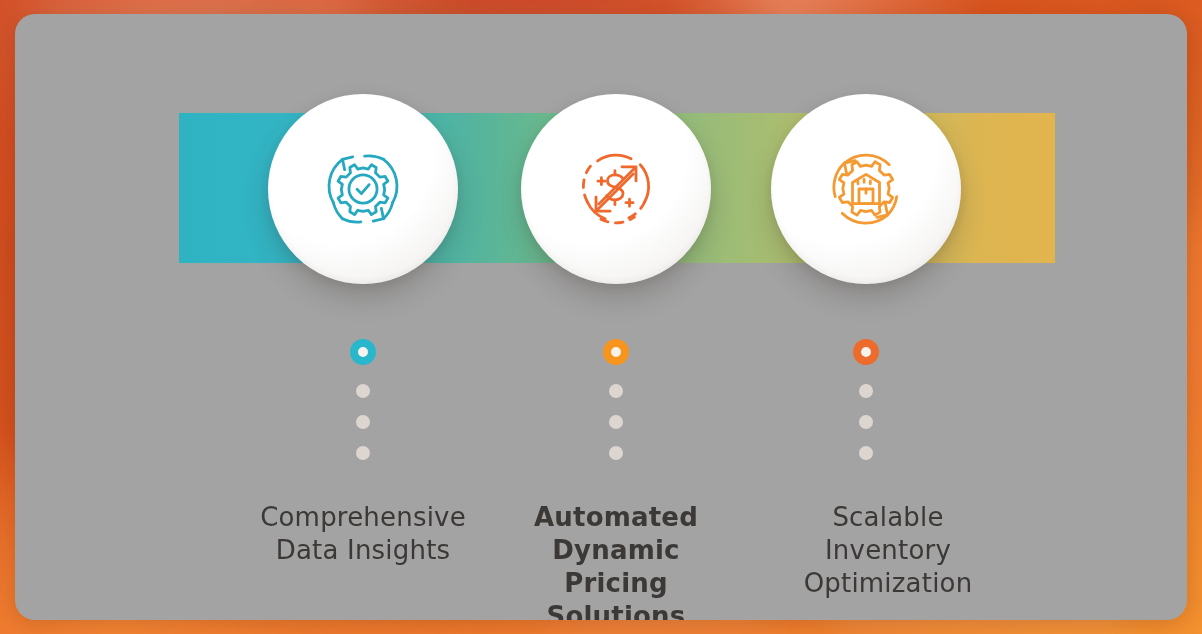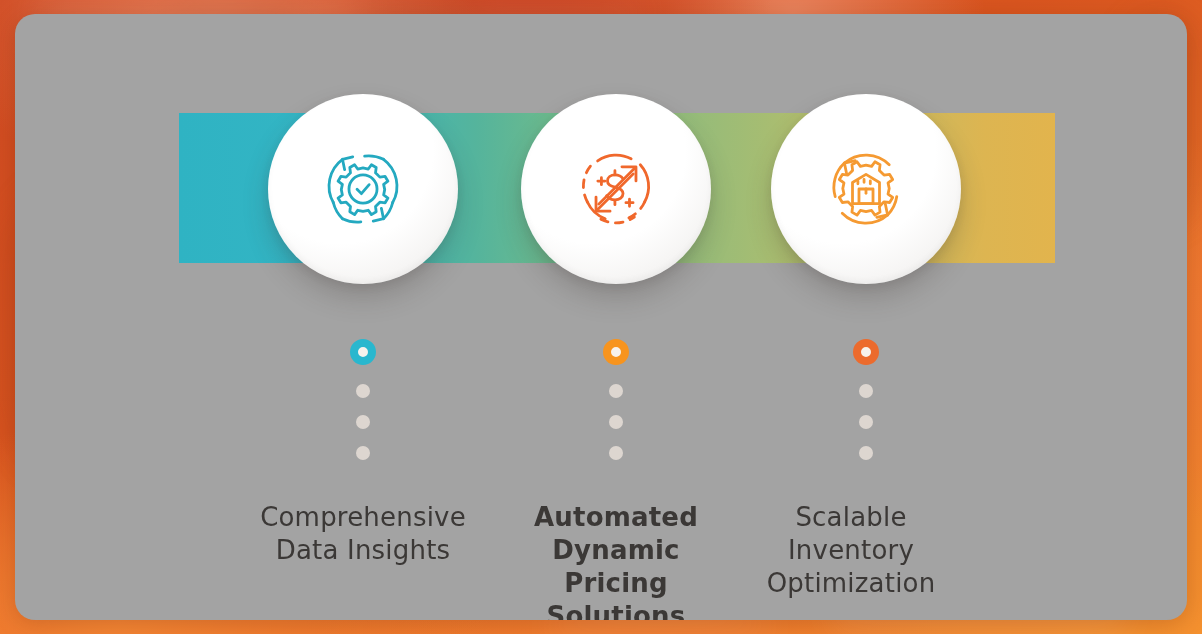--- a/index.html
+++ b/index.html
@@ -215,17 +215,17 @@
     <div class="dot" style="background: rgb(221, 214, 208);"></div>
     <div class="dot" style="background: rgb(221, 214, 208);"></div>
     <div class="dot" style="background: rgb(221, 214, 208);"></div>
   </div>
 
   <div class="label" id="label-1" style="left: 228px; width: 240px; color: rgb(59, 56, 54);">Comprehensive
 Data Insights</div>
   <div class="label" id="label-2" style="left: 481px; width: 240px; color: rgb(59, 56, 54); font-weight: bold;">Automated
 Dynamic Pricing
 Solutions</div>
-  <div class="label" id="label-3" style="left: 716px; width: 240px; color: rgb(59, 56, 54); text-align: center;">Scalable
+  <div class="label" id="label-3" style="left: 753px; width: 240px; color: rgb(59, 56, 54); text-align: center;">Scalable
 Inventory
 Optimization</div>
 
 </div>
 
 </body></html>

